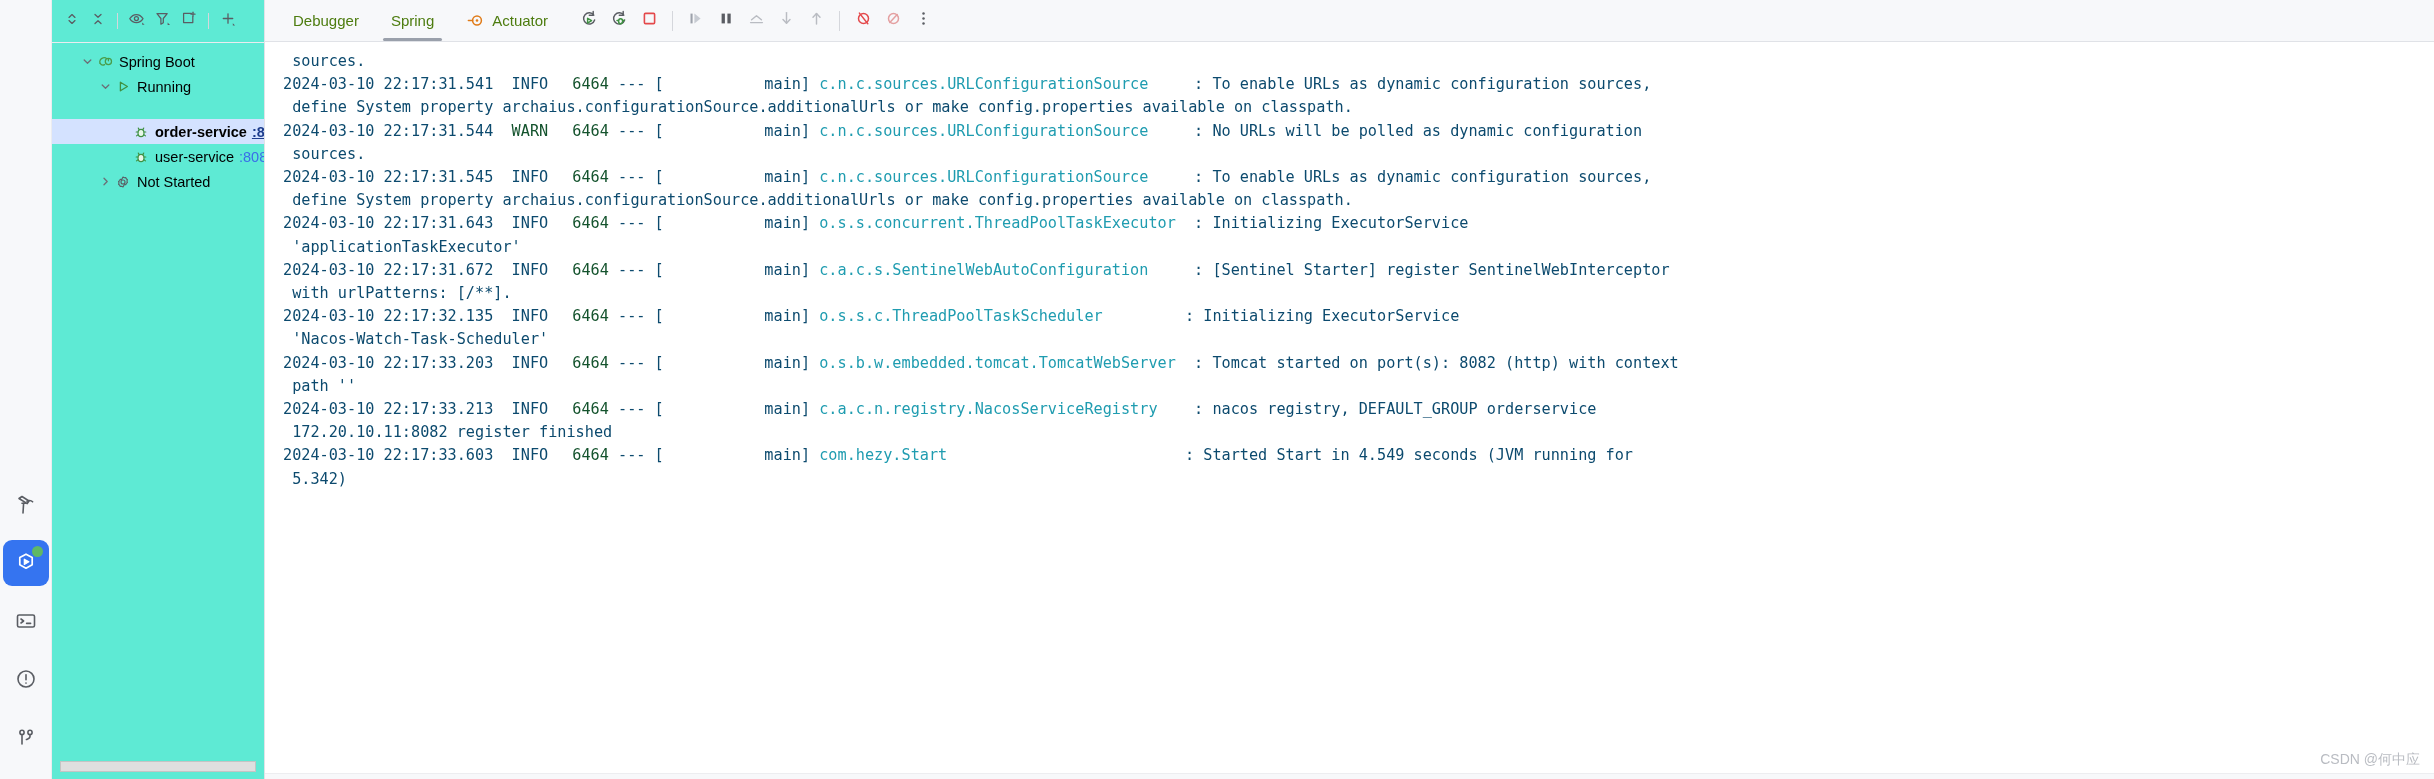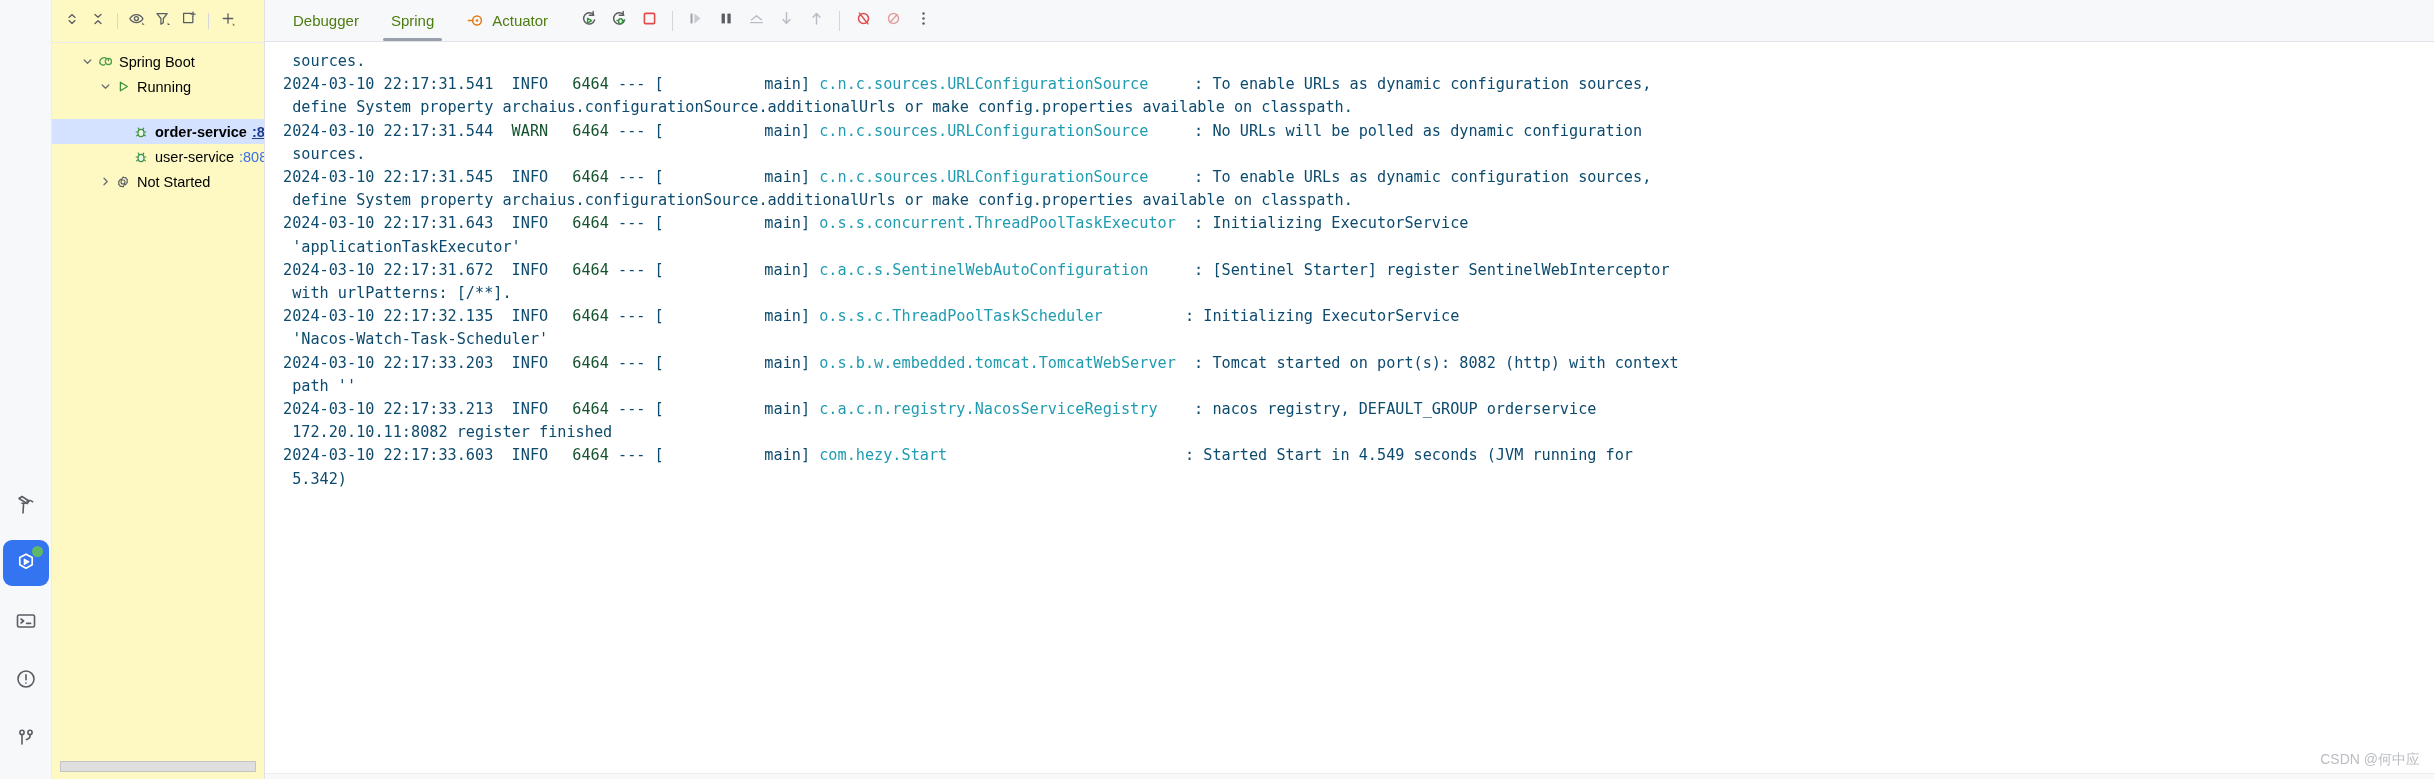--- a/index.html
+++ b/index.html
@@ -58,21 +58,21 @@
     height: 11px;
     border-radius: 50%;
     background: #5fb865;
   }
 
   
   .services-panel {
     width: 213px;
     min-width: 213px;
     height: 100%;
-    background: #fef9c3;
+    background: #5eead4;
     border-right: 1px solid #e0e2e7;
     display: flex;
     flex-direction: column;
     box-sizing: border-box;
     position: relative;
   }
   .services-toolbar {
     height: 42px;
     min-height: 42px;
     display: flex;

